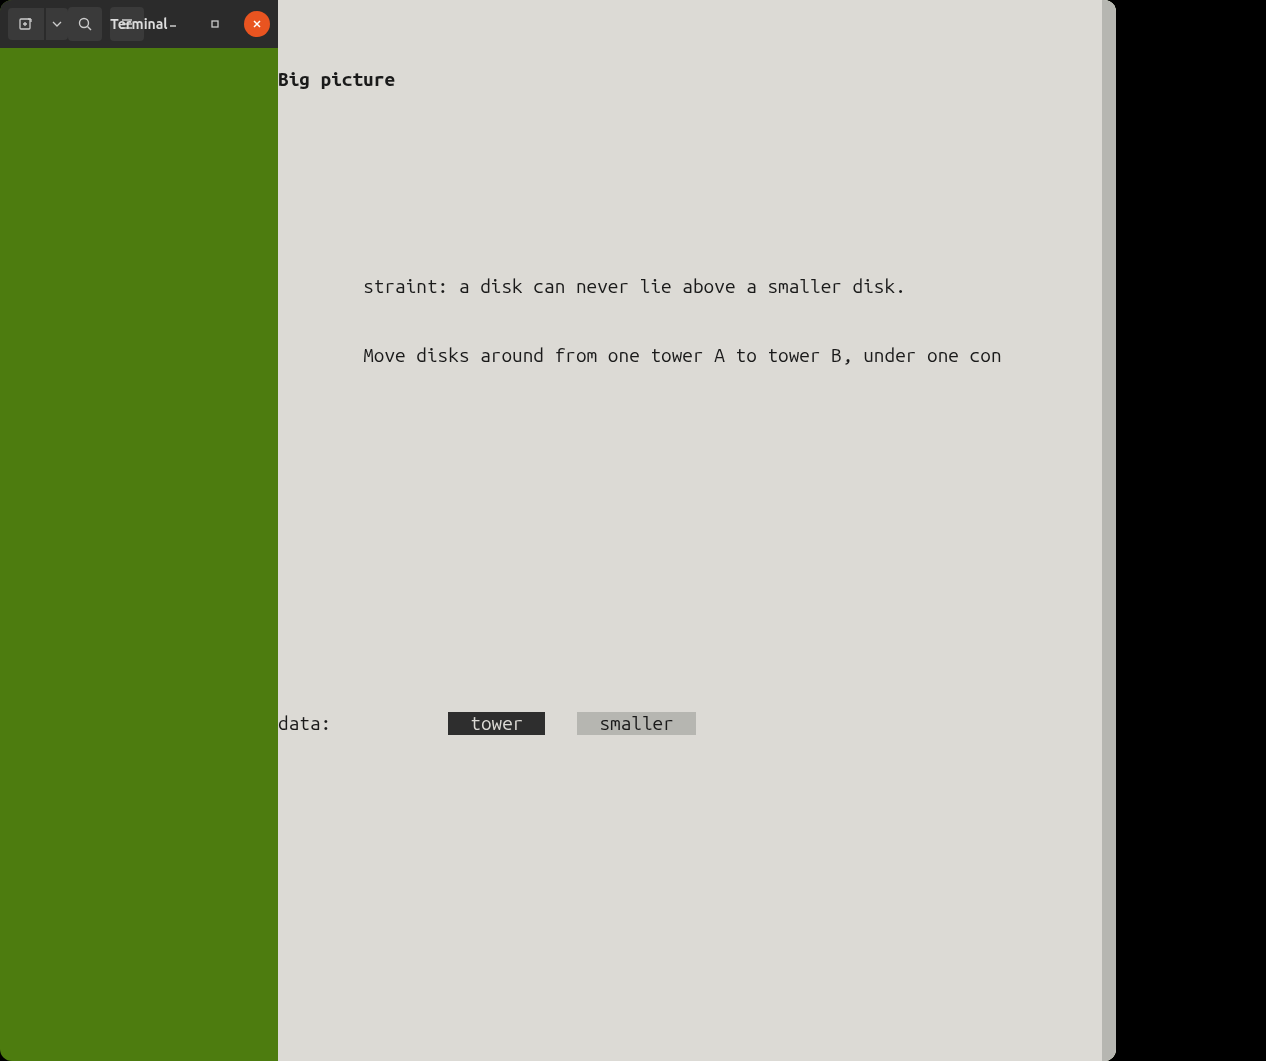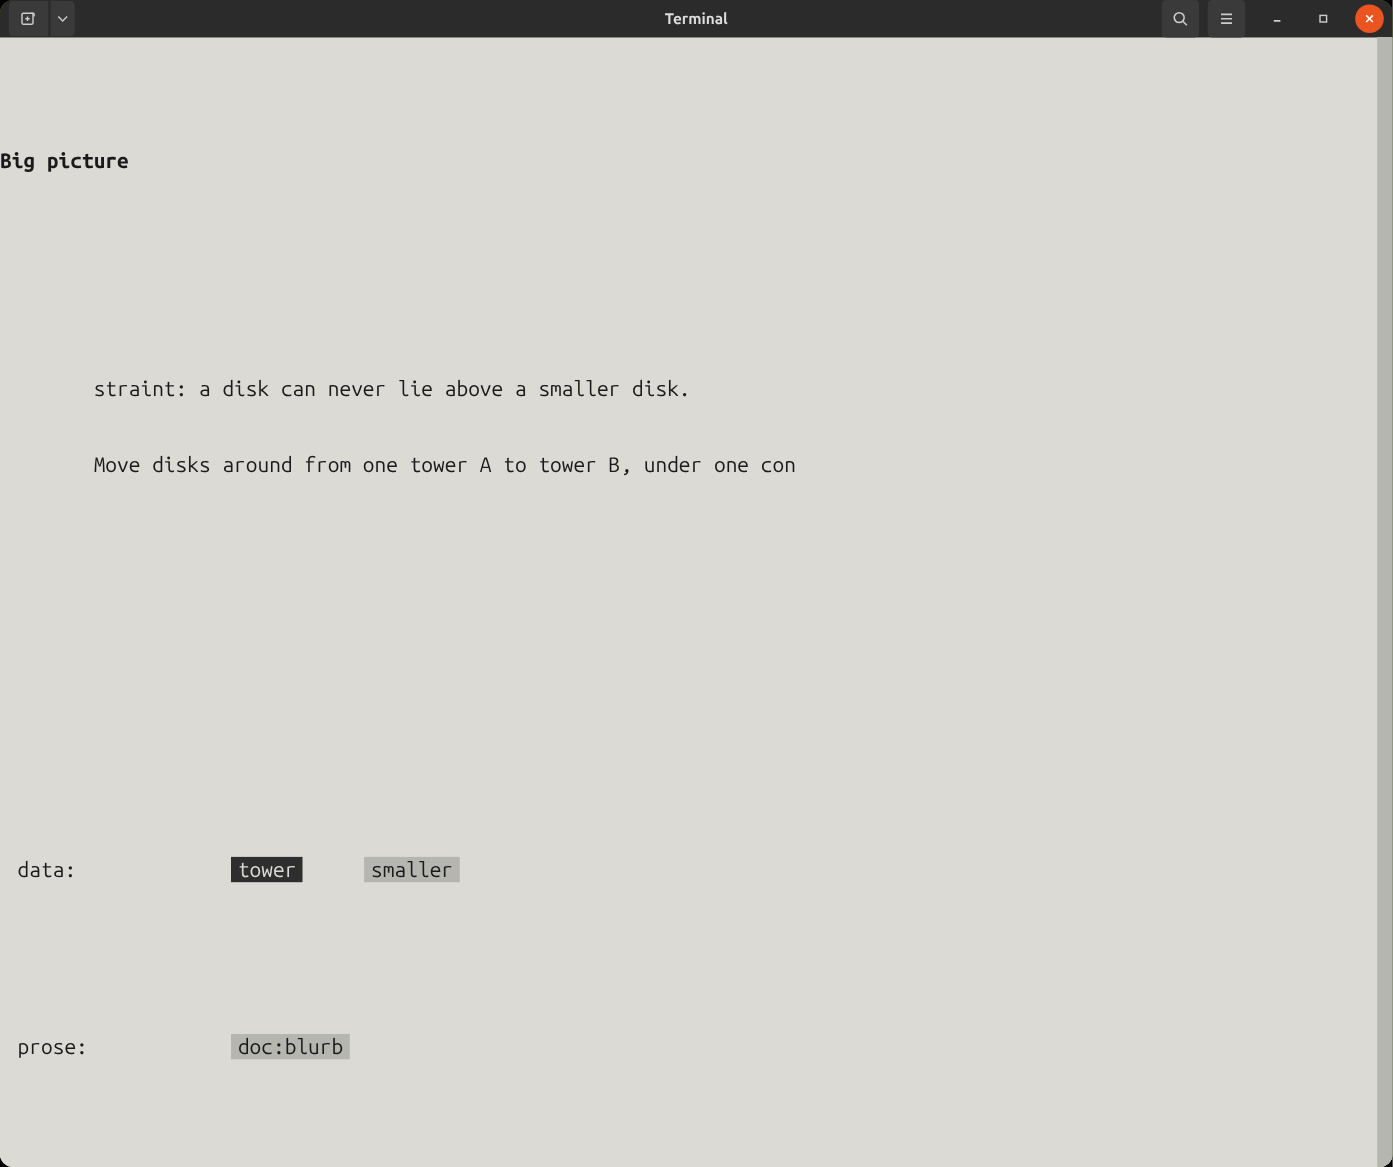--- a/index.html
+++ b/index.html
@@ -8,27 +8,27 @@
       box-sizing: border-box;
     }
     body {
       font-family: "Ubuntu Mono", "DejaVu Sans Mono", "Courier New", monospace;
       background: #000;
       width: 1266px;
       height: 1061px;
       overflow: hidden;
     }
     .window {
-      width: 1266px;
+      width: 1116px;
       height: 1061px;
       background: #4d7c0f;
       border-radius: 12px;
       overflow: hidden;
       display: flex;
-      flex-direction: column;
+      flex-direction: row;
     }
     .titlebar {
       height: 48px;
       background: #2b2b2b;
       display: flex;
       align-items: center;
       padding: 0 8px;
       position: relative;
     }
     .titlebar-left {
@@ -130,33 +130,30 @@
     .row {
       display: flex;
       align-items: baseline;
       min-height: 23px;
     }
     .pad-left {
       white-space: pre;
     }
     .bold {
       font-weight: bold;
-      margin-top: 33px;
     }
     .label-col {
       display: inline-block;
       white-space: pre;
-      margin-left: 16px;
     }
     .chip {
       background: #b6b6b1;
-      padding: 0 6px;
+      padding: 0 22px;
       display: inline-block;
       cursor: pointer;
-      margin-left: 24px;
     }
     .chip.selected {
       background: #2e2e2e;
       color: #dcdad5;
     }
     .gap {
       display: inline-block;
       white-space: pre;
     }
     .bottom-border {
@@ -225,23 +222,20 @@
         <div class="row">&nbsp;</div>
         <div class="row"><span class="pad-left">        </span></div>
         <div class="row">&nbsp;</div>
         <div class="row">&nbsp;</div>
 
         <div class="row">
           <span class="label-col">data:</span><span class="gap">           </span><span class="chip selected">tower</span><span class="gap">   </span><span class="chip">smaller</span>
         </div>
         <div class="row">&nbsp;</div>
 
-        <div class="row">
-          <span class="label-col">prose:</span><span class="gap">          </span><span class="chip">doc:blurb</span>
-        </div>
         <div class="row">&nbsp;</div>
 
         
         
         
         
         
         
         
         

